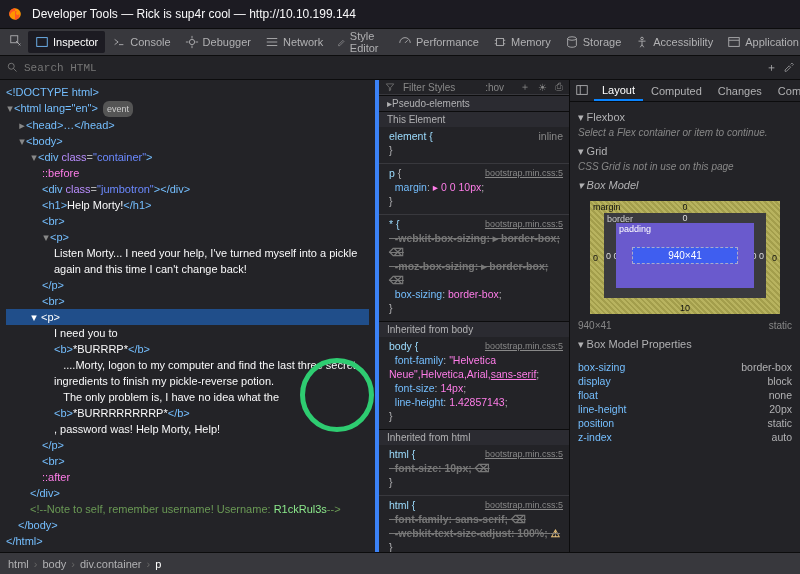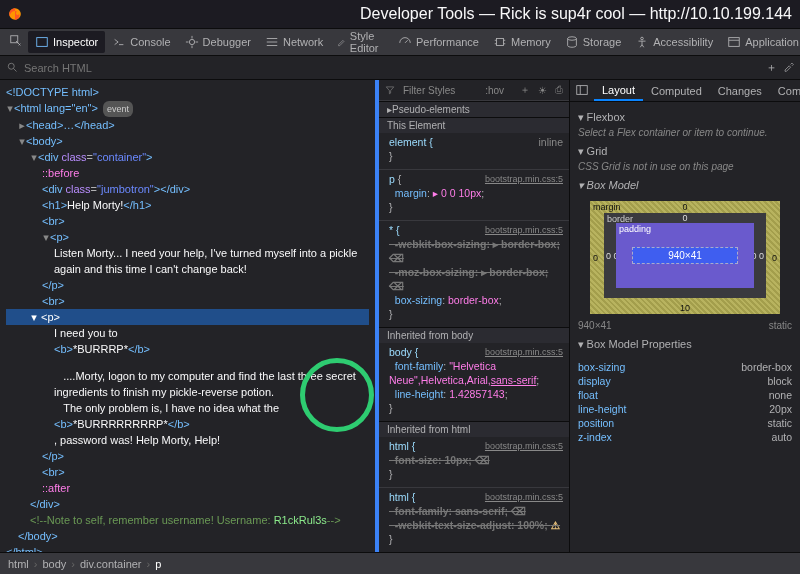--- a/index.html
+++ b/index.html
@@ -1,31 +1,31 @@
 <!DOCTYPE html>
 <html><head>
 <meta charset="utf-8">
 <style>
   * { margin: 0; padding: 0; box-sizing: border-box; font-family: "Segoe UI", Arial, sans-serif; }
   body { background:#1c1b22; color:#b1b1b3; font-size:11px; width:800px; height:574px; overflow:hidden; position:relative;}
   .titlebar { height:28px; background:#1c1b22; display:flex; align-items:center; padding:0 8px; }
   .titlebar .ff-icon { width:14px; height:14px; margin-right:10px; display:inline-block;}
   .ff-icon svg { display:block;}
-  .titlebar .title { flex:1; text-align:right; color:#f9f9fa; font-size:16px;}
+  .titlebar .title { flex:1; text-align:left; color:#f9f9fa; font-size:12px;}
   .toolbar { height:28px; background:#38383d; border-top:1px solid #0c0c0d; border-bottom:1px solid #0c0c0d; display:flex; align-items:center; padding:0 4px; }
   .tool { display:flex; align-items:center; gap:4px; padding:4px 7px; color:#b1b1b3; cursor:pointer; font-size:11px;}
   .tool.active { color:#fff; background:#1c1b22; border-radius:2px;}
   .tool svg { width:14px; height:14px; }
   .toolbar .spacer { flex:1; }
   .icobtn { padding:4px 5px; cursor:pointer; color:#b1b1b3;}
   .icobtn svg{width:14px;height:14px}
   .searchbar { height:24px; background:#232327; display:flex; align-items:center; border-bottom:1px solid #0c0c0d;}
   .searchbar .mag svg{width:12px;height:12px;}
   .searchbar .mag { padding:0 6px;}
-  .searchbar input { flex:0 0 220px; background:transparent; border:none; color:#b1b1b3; font-size:11px; outline:none;}
+  .searchbar input { flex:0 0 220px; background:transparent; border:none; color:#b1b1b3; font-size:11px; outline:none;font-family:Liberation Mono, monospace;}
   .searchbar .rtools{margin-left:auto; display:flex; align-items:center; gap:6px; padding-right:6px;}
   .main { display:flex; height:472px; }
   .pane-html { width:375px; background:#232327; overflow:auto; font-family: Consolas, monospace; font-size:11px; line-height:16px; color:#b1b1b3; padding:4px 6px;}
   .pane-styles { width:194px; background:#232327; border-left:4px solid #3b82f6; overflow:hidden; font-size:11px; display:flex; flex-direction:column;}
   .pane-layout { flex:1; background:#232327; border-left:1px solid #0c0c0d; overflow:hidden;}
   .tw { white-space:nowrap;}
   .ind1{padding-left:12px;} .ind2{padding-left:24px;} .ind3{padding-left:36px;} .ind4{padding-left:48px;}
   .tag{color:#75bfff;} .attrn{color:#b98eff;} .attrv{color:#6B89FF;} .str{color:#ff7de9;} .text{color:#f9f9fa;} .cmt{color:#6a9955;}
   .pill{display:inline-block; background:#555; color:#ccc; padding:0 4px; border-radius:6px; font-size:9px; margin-left:2px;}
   .selrow{ background:#204e8a; color:#fff;}
@@ -171,21 +171,21 @@
     <div class="tw ind3"><span class="tag">&lt;div </span><span class="attrn">class</span>=<span class="attrv">"jumbotron"</span><span class="tag">&gt;&lt;/div&gt;</span></div>
     <div class="tw ind3"><span class="tag">&lt;h1&gt;</span><span class="text">Help Morty!</span><span class="tag">&lt;/h1&gt;</span></div>
     <div class="tw ind3"><span class="tag">&lt;br&gt;</span></div>
     <div class="tw ind3"><span class="tri">▾</span><span class="tag">&lt;p&gt;</span></div>
     <div class="ind4 text" style="white-space:normal;">Listen Morty... I need your help, I've turned myself into a pickle again and this time I can't change back!</div>
     <div class="tw ind3"><span class="tag">&lt;/p&gt;</span></div>
     <div class="tw ind3"><span class="tag">&lt;br&gt;</span></div>
     <div class="tw ind2 selrow"><span class="tri" style="color:#fff;">▾</span> <span class="tag" style="color:#fff;">&lt;p&gt;</span></div>
     <div class="tw ind4 text">   I need you to</div>
     <div class="tw ind4"><span class="tag">&lt;b&gt;</span><span class="text">*BURRRP*</span><span class="tag">&lt;/b&gt;</span></div>
-    <div class="ind4 text" style="white-space:pre-wrap;margin-top:11px;">   ....Morty, logon to my computer and find the last three secret ingredients to finish my pickle-reverse potion.
+    <div class="ind4 text" style="white-space:pre-wrap;">   ....Morty, logon to my computer and find the last three secret ingredients to finish my pickle-reverse potion.
    The only problem is, I have no idea what the</div>
     <div class="tw ind4"><span class="tag">&lt;b&gt;</span><span class="text">*BURRRRRRRRP*</span><span class="tag">&lt;/b&gt;</span></div>
     <div class="tw ind4 text">   , password was! Help Morty, Help!</div>
     <div class="tw ind3"><span class="tag">&lt;/p&gt;</span></div>
     <div class="tw ind3"><span class="tag">&lt;br&gt;</span></div>
     <div class="tw ind3"><span class="str">::after</span></div>
     <div class="tw ind2"><span class="tag">&lt;/div&gt;</span></div>
     <div class="tw ind2"><span class="cmt">&lt;!--Note to self, remember username! </span><span class="cmt">Username: </span><span class="cmt" style="color:#8be98b;">R1ckRul3s</span><span class="cmt">--&gt;</span></div>
     <div class="tw ind1"><span class="tag">&lt;/body&gt;</span></div>
     <div class="tw"><span class="tag">&lt;/html&gt;</span></div>
@@ -225,20 +225,21 @@
       <div class="strike">&nbsp;&nbsp;-moz-box-sizing: ▸ border-box; <span style="text-decoration:none;">⌫</span></div>
       <div>&nbsp;&nbsp;<span class="prop">box-sizing</span>: <span class="val">border-box</span>;</div>
       <div>}</div>
     </div>
     <div class="section-h">
         <span>Inherited from body</span>
       </div>
     <div class="rules">
       <div><span class="sel">body {</span><span style="float:right;color:#888;text-decoration:underline;font-size:9px;">bootstrap.min.css:5</span></div>
       <div>&nbsp;&nbsp;<span class="prop">font-family</span>: <span class="val">"Helvetica Neue",Helvetica,Arial,</span><span class="val" style="text-decoration:underline;">sans-serif</span>;</div>
+      <div>&nbsp;&nbsp;<span class="prop">font-size</span>: <span class="val">14px</span>;</div>
       <div>&nbsp;&nbsp;<span class="prop">line-height</span>: <span class="val">1.42857143</span>;</div>
       <div>}</div>
     </div>
     <div class="section-h">
         <span>Inherited from html</span>
       </div>
     <div class="rules">
       <div><span class="sel">html {</span><span style="float:right;color:#888;text-decoration:underline;font-size:9px;">bootstrap.min.css:5</span></div>
       <div class="strike">&nbsp;&nbsp;font-size: 10px; <span style="text-decoration:none;">⌫</span></div>
       <div>}</div>

